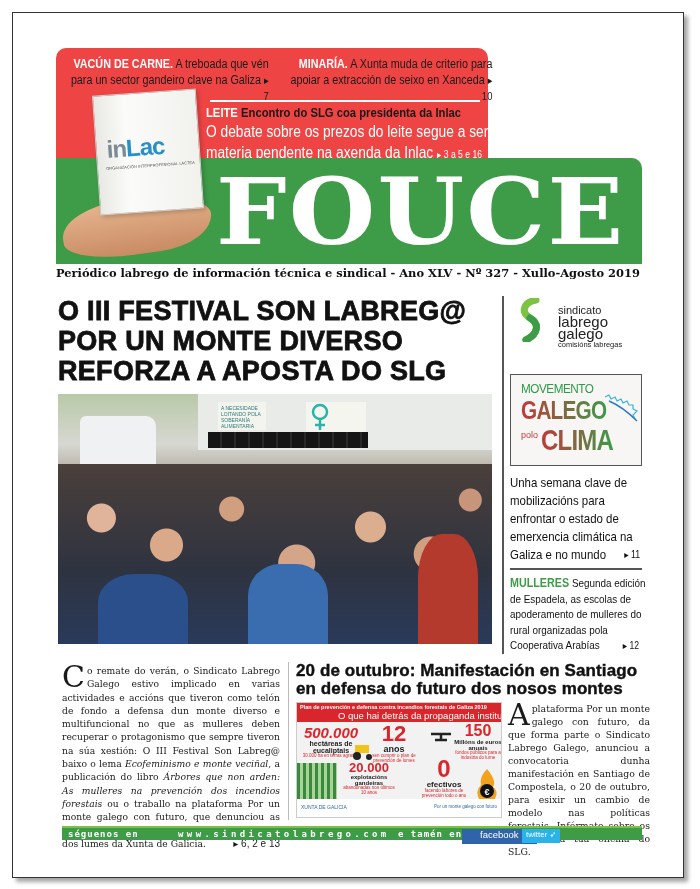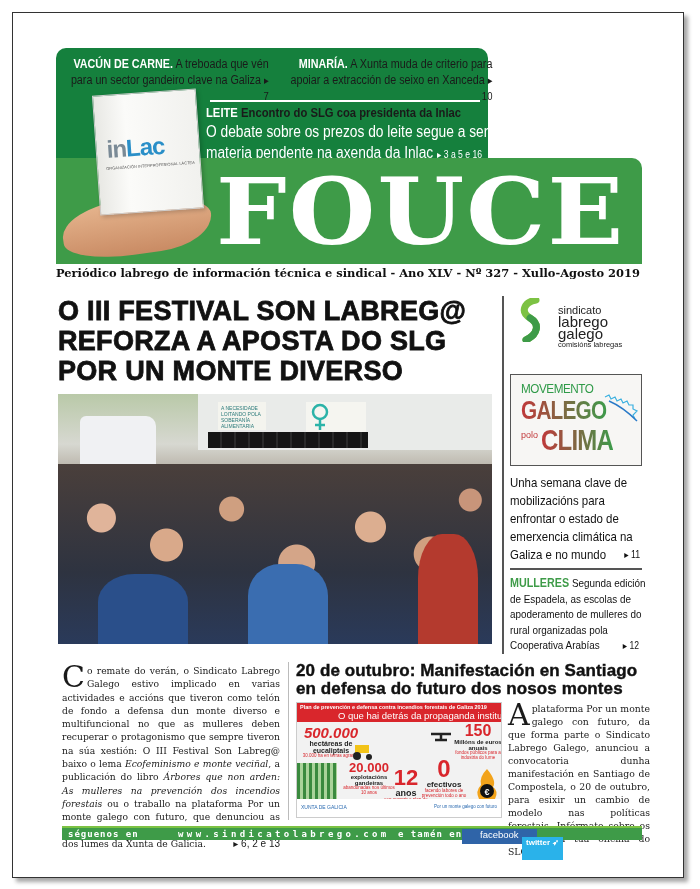--- a/index.html
+++ b/index.html
@@ -2,21 +2,21 @@
 <html><head>
 <meta charset="utf-8">
 <style>
   * { box-sizing: border-box; margin: 0; padding: 0; }
   html, body { width: 700px; height: 889px; background: #ffffff; overflow: hidden; }
   body { font-family: "Liberation Sans", sans-serif; position: relative; }
 
   .page { position: absolute; left: 12px; top: 12px; width: 672px; height: 866px; border: 1.5px solid #333; background: #fff; box-shadow: 4px 4px 4px rgba(0,0,0,0.35); }
 
   
-  .teaser-box { position: absolute; left: 56px; top: 48px; width: 432px; height: 118px; background: #15803d; border-radius: 10px 10px 0 0; }
+  .teaser-box { position: absolute; left: 56px; top: 48px; width: 432px; height: 118px; background: #ef4444; border-radius: 10px 10px 0 0; }
   .teaser { position: absolute; color: #1a1a1a; font-family: "Liberation Sans", sans-serif; font-size: 12.5px; line-height: 16px; transform: scaleX(0.86); transform-origin: left top; }
   .teaser .kicker { color: #fff; font-weight: bold; }
   .teaser .ref { font-size: 11px; }
   .t1 { left: 8px; top: 8px; width: 238px; text-align: right; }
   .t2 { left: 230px; top: 8px; width: 240px; text-align: right; }
   .leite-rule { position: absolute; left: 154px; top: 52px; width: 270px; height: 2px; background: #fff; }
   .leite { position: absolute; left: 150px; top: 58px; width: 320px; color: #fff; }
   .leite .kick-line { font-size: 12.5px; font-weight: bold; color: #1a1a1a; transform: scaleX(0.9); transform-origin: left; white-space: nowrap; }
   .leite .kick-line .k { color: #fff; }
   .leite .big { font-size: 16px; line-height: 19px; color: #fff; transform: scaleX(0.86); transform-origin: left; white-space: nowrap; margin-top: 2px; }
@@ -104,21 +104,21 @@
 
   .story2 { position: absolute; left: 508px; top: 702px; width: 142px; font-family: "DejaVu Serif", serif; font-size: 9.3px; line-height: 13px; color: #1a1a1a; text-align: justify; }
   .story2 .dropcap { font-size: 30px; line-height: 24px; }
 
   
   .footer { position: absolute; left: 62px; top: 826px; width: 580px; height: 14px; background: #3e9b48; border-top: 2px solid #7cc243; display: flex; align-items: center; font-family: "DejaVu Sans Mono", monospace; color: #fff; font-size: 9px; font-weight: bold; }
   .footer .f1 { position: absolute; left: 6px; letter-spacing: 1px; }
   .footer .f2 { position: absolute; left: 116px; letter-spacing: 3.4px; }
   .footer .f3 { position: absolute; left: 336px; letter-spacing: 1px; }
   .footer .fb { position: absolute; left: 400px; top: 1px; height: 15px; padding: 0 18px; background: #2f64a8; color: #fff; font-family: "Liberation Sans", sans-serif; font-size: 9.5px; font-weight: normal; line-height: 11px; }
-  .footer .tw { position: absolute; left: 460px; top: 1px; height: 23px; padding: 0 4px; background: #2ab2ea; color: #fff; font-family: "Liberation Sans", sans-serif; font-size: 8px; font-weight: bold; line-height: 11px; margin-top: 8px; }
+  .footer .tw { position: absolute; left: 460px; top: 1px; height: 14px; padding: 0 4px; background: #2ab2ea; color: #fff; font-family: "Liberation Sans", sans-serif; font-size: 8px; font-weight: normal; line-height: 11px; }
 </style>
 </head>
 <body>
 
 <div class="page"></div>
 
 <div class="teaser-box">
   <div class="teaser t1">
     <span class="kicker">VACÚN DE CARNE.</span>
     <span>A treboada que vén para un sector gandeiro clave na Galiza</span>
@@ -149,22 +149,22 @@
 <div class="hand"></div>
 <div class="milk-box">
   <div class="milk-logo"><span>in</span><b>Lac</b></div>
   <div class="milk-sub">ORGANIZACIÓN INTERPROFESIONAL LÁCTEA</div>
 </div>
 
 <div class="subtitle">Periódico labrego de información técnica e sindical - Ano XLV - Nº 327 - Xullo-Agosto 2019</div>
 
 <div class="headline">
   <div>O III FESTIVAL SON LABREG@</div>
+  <div>POR UN MONTE DIVERSO</div>
   <div>REFORZA A APOSTA DO SLG</div>
-  <div>POR UN MONTE DIVERSO</div>
 </div>
 
 <div class="photo">
   <div class="tent"></div>
   <div class="banner1">A NECESIDADE LOITANDO POLA SOBERANÍA ALIMENTARIA</div>
   <div class="banner2">
     <svg width="60" height="30" viewBox="0 0 60 30">
         <circle cx="14" cy="10" r="7" fill="none" stroke="#2bb3a8" stroke-width="2.5"></circle>
         <line x1="14" y1="17" x2="14" y2="28" stroke="#2bb3a8" stroke-width="2.5"></line>
         <line x1="9" y1="23" x2="19" y2="23" stroke="#2bb3a8" stroke-width="2.5"></line>
@@ -230,21 +230,21 @@
   <div class="ig-top">
     <div class="s1">Plan de prevención e defensa contra incendios forestais de Galiza 2019</div>
     <div class="s2">O que hai detrás da propaganda institucional</div>
   </div>
   <div class="ig-trees"></div>
   <div class="ig-stat" style="left:2px;top:22px;width:64px;">
     <div class="num" style="font-size:15px;font-style:italic;">500.000</div>
     <div class="lbl" style="font-size:7px;">hectáreas de eucaliptais</div>
     <div class="sub">30.000 ha en terras agrarias</div>
   </div>
-  <div class="ig-stat" style="left:84px;top:20px;width:50px;margin-top:44px;">
+  <div class="ig-stat" style="left:72px;top:20px;width:50px;">
     <div class="num" style="font-size:22px;">12</div>
     <div class="lbl" style="font-size:9px;">anos</div>
     <div class="sub">sen cumprir o plan de prevención de lumes</div>
   </div>
   <svg style="position:absolute;left:132px;top:28px;" width="24" height="12" viewBox="0 0 24 12">
       <path d="M2 3 L22 3 M12 3 L12 9 M6 9 L18 9" stroke="#222" stroke-width="2.5"></path>
     </svg>
   <div class="ig-stat" style="left:156px;top:20px;width:50px;">
     <div class="num" style="font-size:16px;">150</div>
     <div class="lbl" style="font-size:6px;">Millóns de euros anuais</div>

